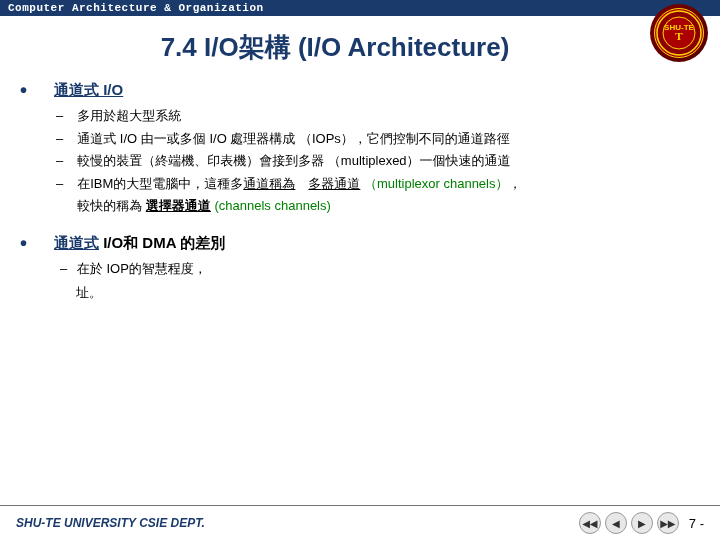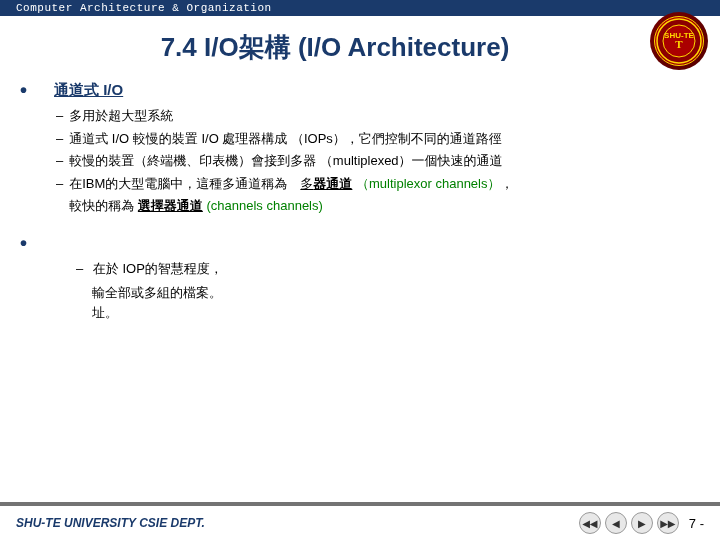--- a/index.html
+++ b/index.html
@@ -11,22 +11,23 @@
       font-family: Arial, "Microsoft JhengHei", "微軟正黑體", sans-serif;
       overflow: hidden;
       position: relative;
     }
 
     .header-bar {
       background: #1a3a6b;
       color: #fff;
       font-size: 11px;
       font-family: "Courier New", monospace;
-      padding: 2px 16px;
+      padding: 2px 8px;
       letter-spacing: 0.5px;
+      font-weight: bold;
     }
 
     .logo {
       position: absolute;
       top: 4px;
       right: 10px;
       width: 60px;
       height: 60px;
     }
 
@@ -111,34 +112,35 @@
     }
 
     .sub-dash {
       margin-right: 6px;
       flex-shrink: 0;
       color: #000;
     }
 
     .sub-text {
       flex: 1;
+      margin-left: 8px;
     }
 
     .green-text {
       color: #008000;
       font-weight: normal;
     }
 
     .footer {
       position: absolute;
       bottom: 0;
       left: 0;
       right: 0;
       background: #fff;
-      border-top: 4px solid #737373;
+      border-top: 1px solid #737373;
       padding: 6px 16px;
       display: flex;
       align-items: center;
       justify-content: space-between;
     }
 
     .footer-left {
       font-size: 12px;
       font-style: italic;
       color: #1a3a6b;
@@ -165,21 +167,21 @@
       color: #333;
     }
 
     .page-num {
       font-size: 13px;
       color: #000;
       margin-left: 6px;
     }
 
     .section2-sub {
-      margin-left: 56px;
+      margin-left: 40px;
     }
 
     .sub-item-long {
       font-size: 13px;
       color: #000;
       margin-bottom: 4px;
       line-height: 1.55;
     }
 
     .sub-item-long .dash {
@@ -192,21 +194,21 @@
       line-height: 1.55;
     }
   </style>
 </head>
 <body>
 
 <div class="header-bar">
   <span>Computer Architecture &amp; Organization</span>
 </div>
 
-<div class="logo" style="position:absolute;top:12px;right:10px;z-index:10;">
+<div class="logo" style="position:absolute;top:4px;right:10px;z-index:10;">
   <div class="logo-circle">
     <div class="logo-inner">
       <svg width="46" height="46" viewBox="0 0 46 46">
         <circle cx="23" cy="23" r="22" fill="#8b0000" stroke="#ffd700" stroke-width="1.5"></circle>
         <circle cx="23" cy="23" r="16" fill="#a00" stroke="#ffd700" stroke-width="1"></circle>
         <text x="23" y="20" text-anchor="middle" fill="#ffd700" font-size="8" font-weight="bold" font-family="Arial">SHU-TE</text>
         <text x="23" y="30" text-anchor="middle" fill="#ffd700" font-size="11" font-weight="bold" font-family="serif">T</text>
       </svg>
     </div>
   </div>
@@ -223,51 +225,54 @@
         <span style="text-decoration:underline;color:#1a3a6b;">通道式 I/O</span>
       </span>
     </div>
     <div class="sub-items">
       <div class="sub-item">
         <span class="sub-dash">–</span>
         <span class="sub-text">多用於超大型系統</span>
       </div>
       <div class="sub-item">
         <span class="sub-dash">–</span>
-        <span class="sub-text">通道式 I/O 較慢的裝置 I/O 處理器構成 （IOPs），它們控制不同的通道路徑</span>
+        <span class="sub-text">通道式 I/O 由一或多個 I/O 處理器構成 （IOPs），它們控制不同的通道路徑</span>
       </div>
       <div class="sub-item">
         <span class="sub-dash">–</span>
         <span class="sub-text">較慢的裝置（終端機、印表機）會接到多器 （multiplexed）一個快速的通道</span>
       </div>
       <div class="sub-item">
         <span class="sub-dash">–</span>
         <span class="sub-text">
-          在IBM的大型電腦中，這種多<span style="">通道稱為</span>　<span style="text-decoration:underline;">多</span><span style="text-decoration:underline;font-weight:bold;">器通道</span> <span class="green-text">（multiplexor channels）</span>，
+          在IBM的大型電腦中，這種多<span style="text-decoration:underline;">通道稱為</span>　<span style="text-decoration:underline;">多</span><span style="text-decoration:underline;">器通道</span> <span class="green-text">（multiplexor channels）</span>，
         </span>
       </div>
       <div class="sub-item">
         <span class="sub-dash" style="visibility:hidden;">–</span>
         <span class="sub-text">
           較快的稱為 <span style="text-decoration:underline;font-weight:bold;">選擇器通道</span> <span class="green-text">(channels channels)</span>
         </span>
       </div>
     </div>
   </div>
 
   <div class="section">
     <div class="bullet-main">
       <span class="bullet-dot">•</span>
+      <span class="bullet-label">
+        <span style="text-decoration:underline;color:#1a3a6b;">通道式</span>
+        <span>I/O和 DMA 的差別</span>
+      </span>
     </div>
     <div class="section2-sub">
       <div class="sub-item-long">
         <span class="dash">–</span>
         <span>在於 IOP的智慧程度，</span>
       </div>
-      <div class="indent-line">輸全部或多組的檔案。</div>
       <div class="indent-line">址。</div>
     </div>
   </div>
 
 </div>
 
 <div class="footer">
   <div class="footer-left">SHU-TE UNIVERSITY  CSIE DEPT.</div>
   <div class="footer-right">
     <div class="nav-btn">◀◀</div>

